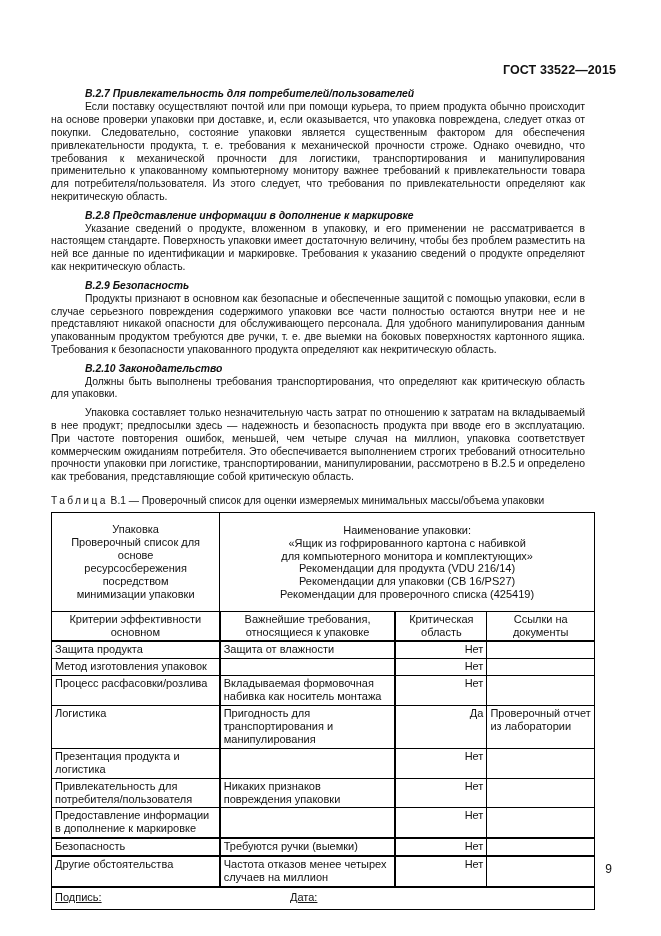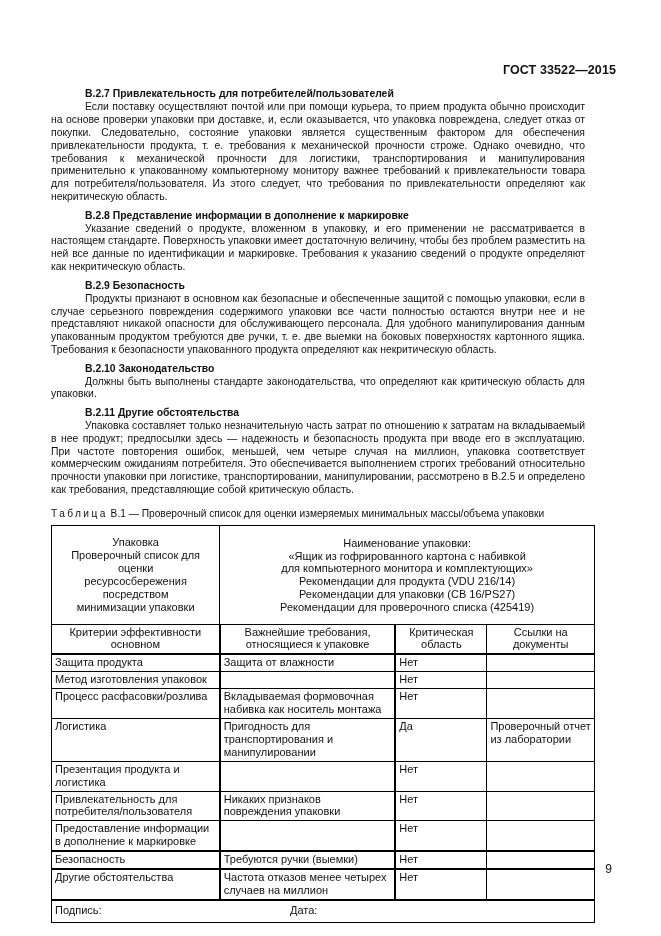--- a/index.html
+++ b/index.html
@@ -4,34 +4,34 @@
 <style>
   html, body { margin: 0; padding: 0; background: #ffffff; }
   body { width: 661px; height: 936px; position: relative; overflow: hidden;
          font-family: "Liberation Sans", sans-serif; color: #111; }
   .page { position: absolute; left: 4px; top: 0; width: 661px; height: 936px; }
   .header-code { position: absolute; right: 49px; top: 63px; font-weight: bold;
          font-size: 12.5px; letter-spacing: 0.1px; }
   .content { position: absolute; left: 47px; top: 88px; width: 534px;
          font-size: 10.4px; line-height: 12.9px; }
   .section { margin-bottom: 5.5px; }
-  .sec-title { font-weight: bold; padding-left: 34px; margin-bottom: 0; }
+  .sec-title { font-weight: bold; padding-left: 34px; margin-bottom: 0; font-style: italic; }
   .para { text-align: justify; text-indent: 34px; margin: 0; }
   .table-caption { font-size: 10.2px; margin-top: 11px; margin-bottom: 4px; white-space: nowrap; }
   .spaced { letter-spacing: 2.4px; }
   table { border-collapse: collapse; width: 544px; table-layout: fixed;
           font-size: 11px; line-height: 12.9px; }
   td { border: 1px solid #000; vertical-align: top; padding: 1px 3px 2px 3px; }
   .c1 { width: 158px; } .c2 { width: 165px; } .c3 { width: 86px; } .c4 { width: 101px; }
-  .center { text-align: left; }
+  .center { text-align: right; }
   .head-row td { text-align: center; vertical-align: middle; }
   .thick-top td { border-top: 2.5px solid #000; }
   .thick-sep-left { border-left: 2px solid #000 !important; }
   .outer { border: 1.5px solid #000; }
-  .sign-row td { height: 18px; vertical-align: middle; }
+  .sign-row td { height: 18px; vertical-align: middle; text-decoration: underline; }
   .sign-cell { display: flex; }
   .sign-cell span:first-child { width: 235px; }
   .page-num { position: absolute; right: 53px; top: 862px; font-size: 12px; }
 </style>
 </head>
 <body>
 
 <div class="page">
   <div class="header-code">ГОСТ 33522—2015</div>
 
@@ -43,43 +43,42 @@
     <div class="section">
       <div class="sec-title">В.2.8 Представление информации в дополнение к маркировке</div>
       <p class="para">Указание сведений о продукте, вложенном в упаковку, и его применении не рассматривается в настоящем стандарте. Поверхность упаковки имеет достаточную величину, чтобы без проблем разместить на ней все данные по идентификации и маркировке. Требования к указанию сведений о продукте определяют как некритическую область.</p>
     </div>
     <div class="section">
       <div class="sec-title">В.2.9 Безопасность</div>
       <p class="para">Продукты признают в основном как безопасные и обеспеченные защитой с помощью упаковки, если в случае серьезного повреждения содержимого упаковки все части полностью остаются внутри нее и не представляют никакой опасности для обслуживающего персонала. Для удобного манипулирования данным упакованным продуктом требуются две ручки, т. е. две выемки на боковых поверхностях картонного ящика. Требования к безопасности упакованного продукта определяют как некритическую область.</p>
     </div>
     <div class="section">
       <div class="sec-title">В.2.10 Законодательство</div>
-      <p class="para">Должны быть выполнены стандарте законодательства, что определяют как критическую область для упаковки.</p>
+      <p class="para">Должны быть выполнены требования транспортирования, что определяют как критическую область для упаковки.</p>
     </div>
     <div class="section">
-      <div class="sec-title">В.2.11 Другие обстоятельства</div>
       <p class="para">Упаковка составляет только незначительную часть затрат по отношению к затратам на вкладываемый в нее продукт; предпосылки здесь — надежность и безопасность продукта при вводе его в эксплуатацию. При частоте повторения ошибок, меньшей, чем четыре случая на миллион, упаковка соответствует коммерческим ожиданиям потребителя. Это обеспечивается выполнением строгих требований относительно прочности упаковки при логистике, транспортировании, манипулировании, рассмотрено в В.2.5 и определено как требования, представляющие собой критическую область.</p>
     </div>
 
     <div class="table-caption">
       <span class="spaced">Таблица</span><span> В.1 — Проверочный список для оценки измеряемых минимальных массы/объема упаковки</span>
     </div>
 
     <table class="outer">
       <colgroup>
           <col class="c1">
           <col class="c2">
           <col class="c3">
           <col class="c4">
         </colgroup>
       <tbody>
           <tr class="head-row">
         <td style="padding-top:10px;padding-bottom:10px;">
           <div>Упаковка</div>
-          <div>Проверочный список для оценки</div>
+          <div>Проверочный список для основе</div>
           <div>ресурсосбережения посредством</div>
           <div>минимизации упаковки</div>
         </td>
         <td colspan="3" style="padding-top:3px;padding-bottom:2px;">
           <div>Наименование упаковки:</div>
           <div>«Ящик из гофрированного картона с набивкой</div>
           <div>для компьютерного монитора и комплектующих»</div>
           <div>Рекомендации для продукта (VDU 216/14)</div>
           <div>Рекомендации для упаковки (CB 16/PS27)</div>
           <div>Рекомендации для проверочного списка (425419)</div>
@@ -106,21 +105,21 @@
             <td></td>
           </tr>
           <tr>
             <td>Процесс расфасовки/розлива</td>
             <td class="thick-sep-left">Вкладываемая формовочная набивка как носитель монтажа</td>
             <td class="thick-sep-left center">Нет</td>
             <td></td>
           </tr>
           <tr>
             <td>Логистика</td>
-            <td class="thick-sep-left">Пригодность для транспортирования и манипулировании</td>
+            <td class="thick-sep-left">Пригодность для транспортирования и манипулирования</td>
             <td class="thick-sep-left center">Да</td>
             <td>Проверочный отчет из лаборатории</td>
           </tr>
           <tr>
             <td>Презентация продукта и логистика</td>
             <td class="thick-sep-left"></td>
             <td class="thick-sep-left center">Нет</td>
             <td></td>
           </tr>
           <tr>

